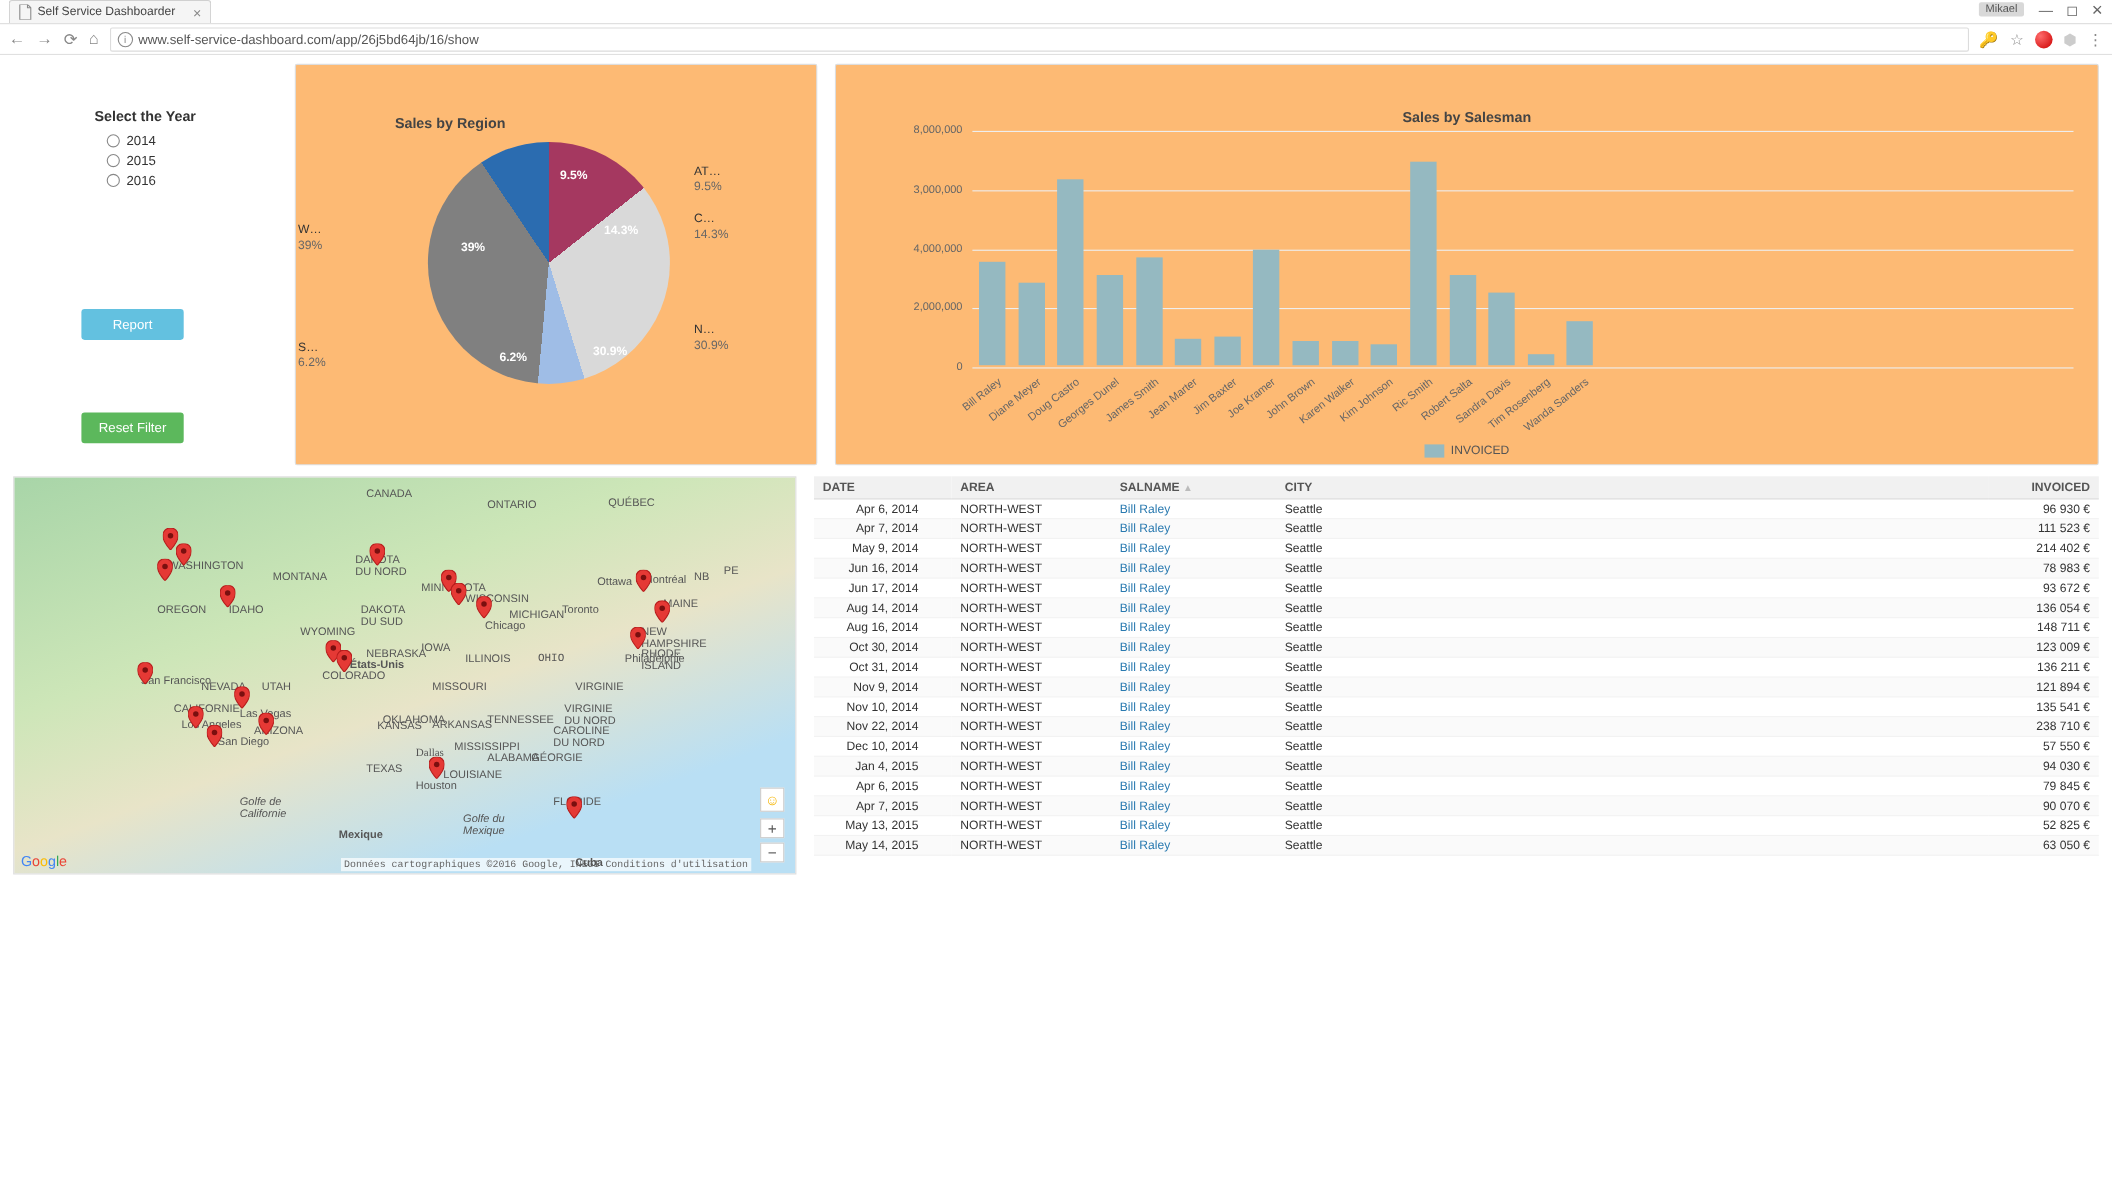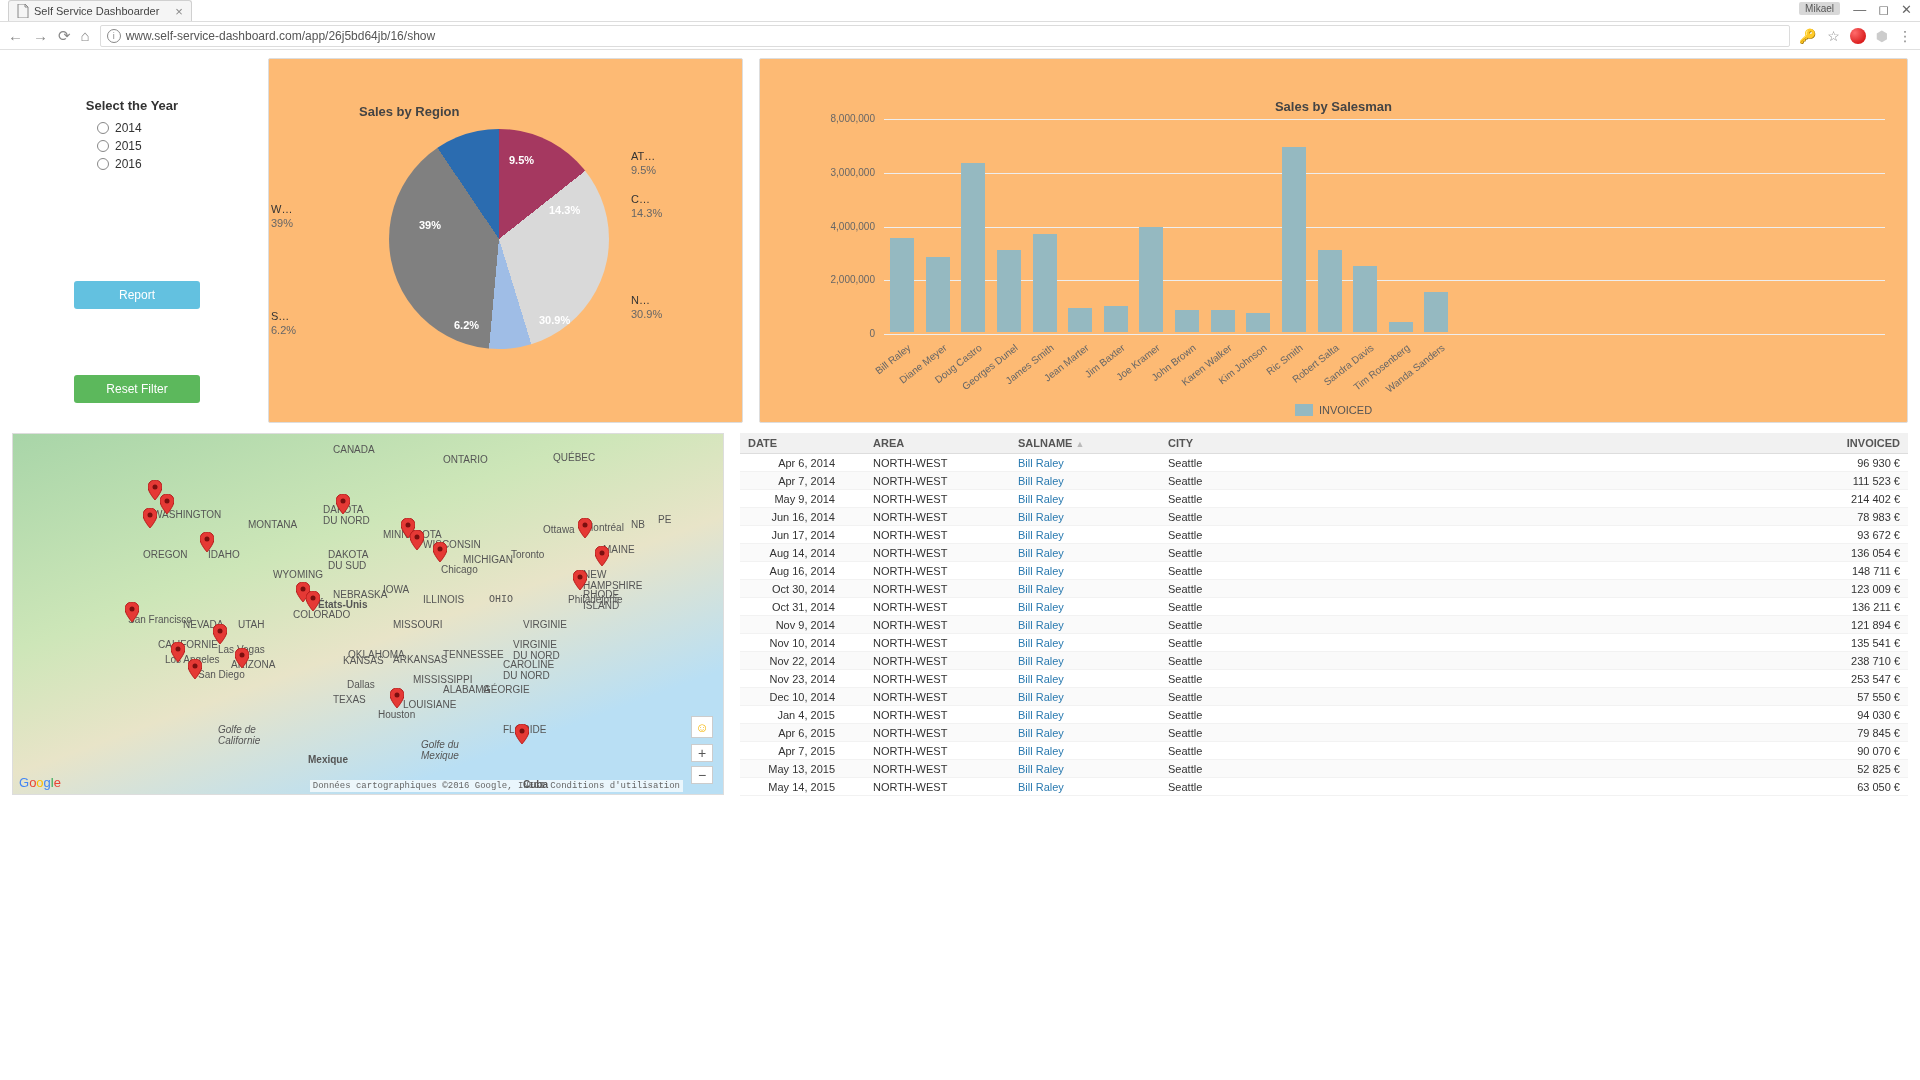--- a/index.html
+++ b/index.html
@@ -21,21 +21,21 @@
 .opera { width: 16px; height: 16px; border-radius: 50%; background: radial-gradient(circle at 30% 30%, #ff6b6b, #cc0000); }
 
 
 .page { padding: 8px 12px; }
 .row1 { display: flex; gap: 16px; margin-bottom: 10px; }
 .sidebar { width: 240px; padding: 40px 0 0 0; }
 .sb-title { font-weight: bold; font-size: 13px; text-align: center; margin-bottom: 8px; color: #333; }
 .radio-list { margin-left: 85px; }
 .radio-row { display: flex; align-items: center; gap: 6px; margin-bottom: 4px; font-size: 12px; color: #333; }
 .radio { width: 12px; height: 12px; border: 1px solid #888; border-radius: 50%; }
-.btn { display: block; width: 126px; margin-left: 62px; height: 28px; border: none; border-radius: 3px; color: #fff; font-size: 12px; cursor: pointer; }
+.btn { display: block; width: 93px; margin-left: 62px; height: 28px; border: none; border-radius: 3px; color: #fff; font-size: 12px; cursor: pointer; }
 .btn-report { background: #63c1e0; margin-top: 110px; }
 .btn-reset { background: #5cb85c; margin-top: 66px; }
 
 .card { border: 1px solid #ddd; background: #fdba74; border-radius: 2px; position: relative; }
 .pie-card { width: 475px; height: 365px; }
 .bar-card { flex: 1; height: 365px; }
 .card-title { font-weight: bold; font-size: 13px; color: #444; }
 
 
 .pie-wrap { position: absolute; left: 120px; top: 70px; width: 220px; height: 220px; border-radius: 50%; }
@@ -259,21 +259,21 @@
         <div class="map-label" style="left: 430px; top: 215px;">TENNESSEE</div>
         <div class="map-label" style="left: 500px; top: 205px;">VIRGINIE<br>DU NORD</div>
         <div class="map-label" style="left: 152px; top: 220px;">Los Angeles</div>
         <div class="map-label" style="left: 218px; top: 225px;">ARIZONA</div>
         <div class="map-label" style="left: 400px; top: 240px;">MISSISSIPPI</div>
         <div class="map-label" style="left: 490px; top: 225px;">CAROLINE<br>DU NORD</div>
         <div class="map-label" style="left: 185px; top: 235px;">San Diego</div>
         <div class="map-label" style="left: 320px; top: 260px;">TEXAS</div>
         <div class="map-label" style="left: 430px; top: 250px;">ALABAMA</div>
         <div class="map-label" style="left: 470px; top: 250px;">GÉORGIE</div>
-        <div class="map-label" style="left: 334px; top: 245px;">Dallas</div>
+        <div class="map-label" style="left: 365px; top: 245px; font-family: Liberation Serif, serif;">Dallas</div>
         <div class="map-label" style="left: 390px; top: 265px;">LOUISIANE</div>
         <div class="map-label" style="left: 365px; top: 275px;">Houston</div>
         <div class="map-label" style="left: 490px; top: 290px;">FLORIDE</div>
         <div class="map-label" style="left: 205px; top: 290px; font-style: italic;">Golfe de<br>Californie</div>
         <div class="map-label" style="left: 295px; top: 320px; font-weight: bold;">Mexique</div>
         <div class="map-label" style="left: 408px; top: 305px; font-style: italic;">Golfe du<br>Mexique</div>
         <div class="map-label" style="left: 510px; top: 345px; font-weight: bold;">Cuba</div>
         <div class="pin" style="left: 135px; top: 46px;"><svg viewBox="0 0 14 20">
             <path d="M7 0C3 0 0 3 0 7c0 5 7 13 7 13s7-8 7-13c0-4-3-7-7-7z" fill="#e53935" stroke="#b71c1c"></path>
             <circle cx="7" cy="7" r="2.5" fill="#7a0f0f"></circle>
@@ -446,27 +446,20 @@
   <td class="num">135 541 €</td>
             </tr>
             <tr>
               <td class="date">Nov 22, 2014</td>
   <td>NORTH-WEST</td>
   <td><a href="#">Bill Raley</a></td>
   <td>Seattle</td>
   <td class="num">238 710 €</td>
             </tr>
             <tr>
-              <td class="date">Nov 23, 2014</td>
-  <td>NORTH-WEST</td>
-  <td><a href="#">Bill Raley</a></td>
-  <td>Seattle</td>
-  <td class="num">253 547 €</td>
-            </tr>
-            <tr>
               <td class="date">Dec 10, 2014</td>
   <td>NORTH-WEST</td>
   <td><a href="#">Bill Raley</a></td>
   <td>Seattle</td>
   <td class="num">57 550 €</td>
             </tr>
             <tr>
               <td class="date">Jan 4, 2015</td>
   <td>NORTH-WEST</td>
   <td><a href="#">Bill Raley</a></td>

